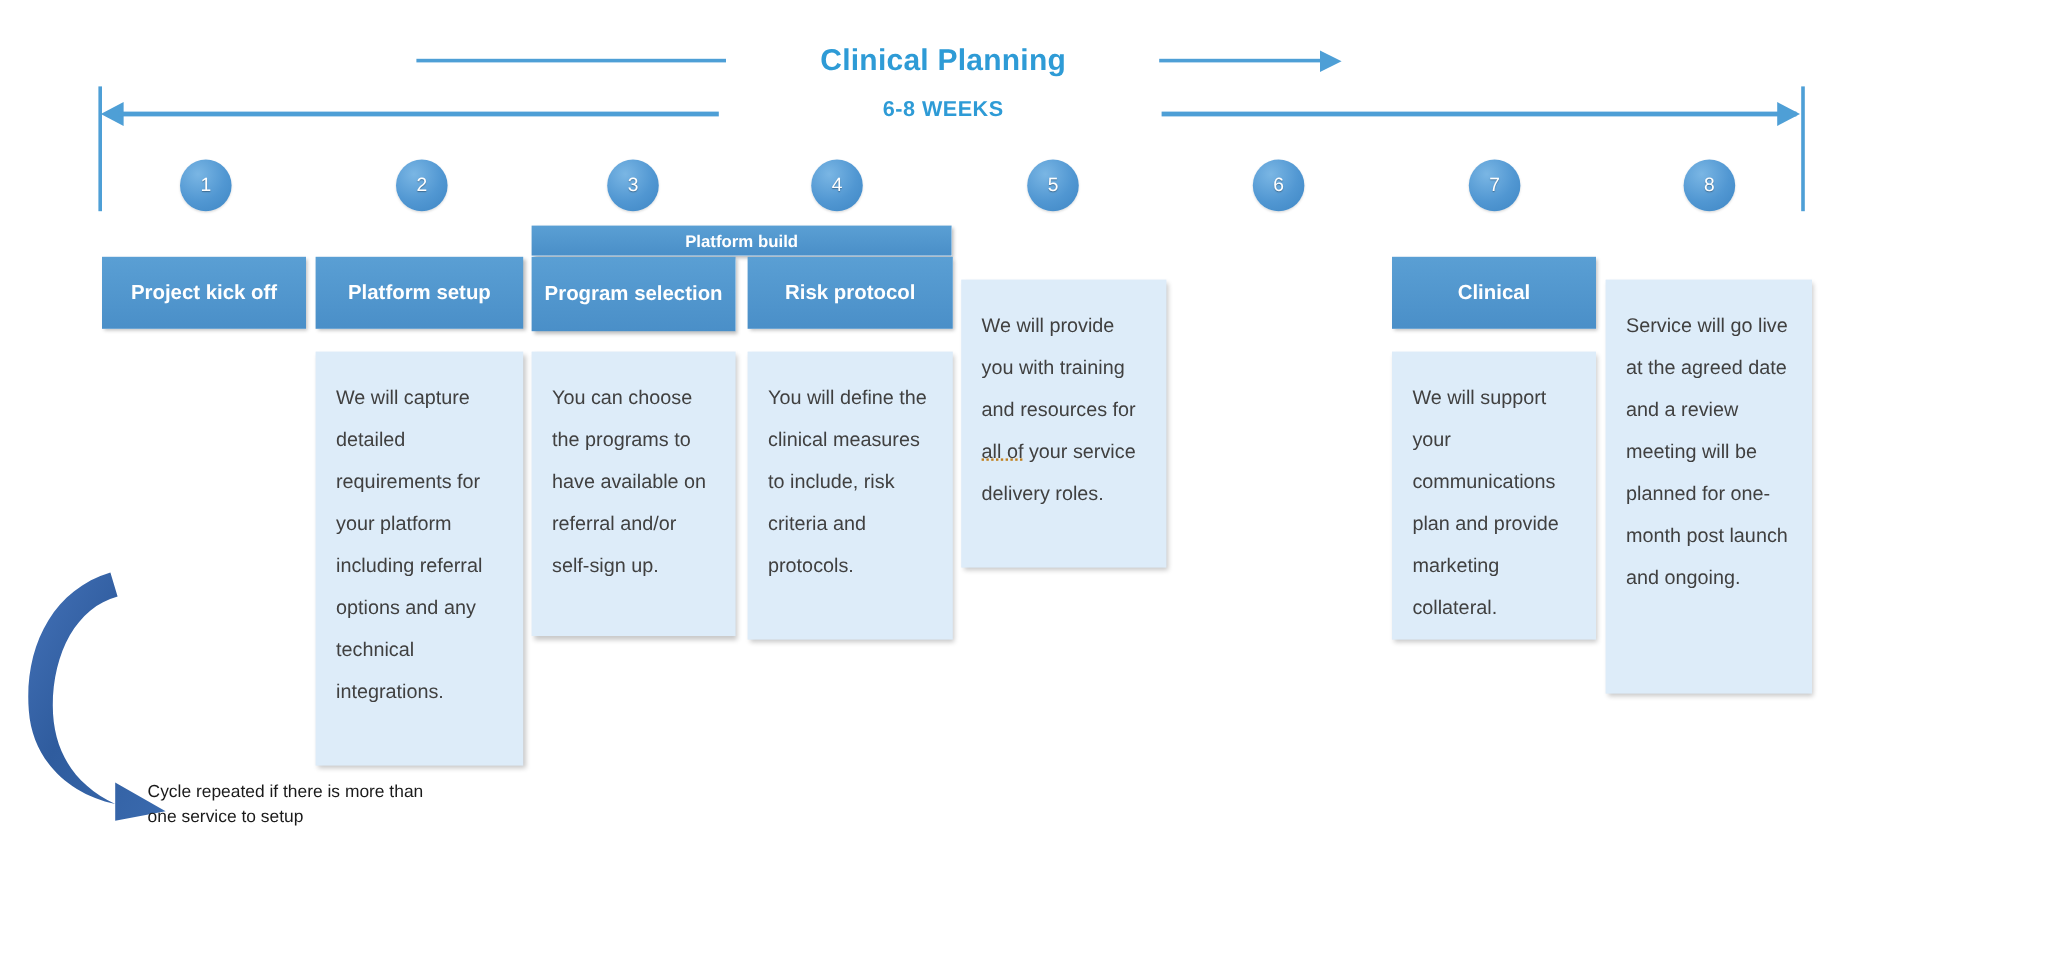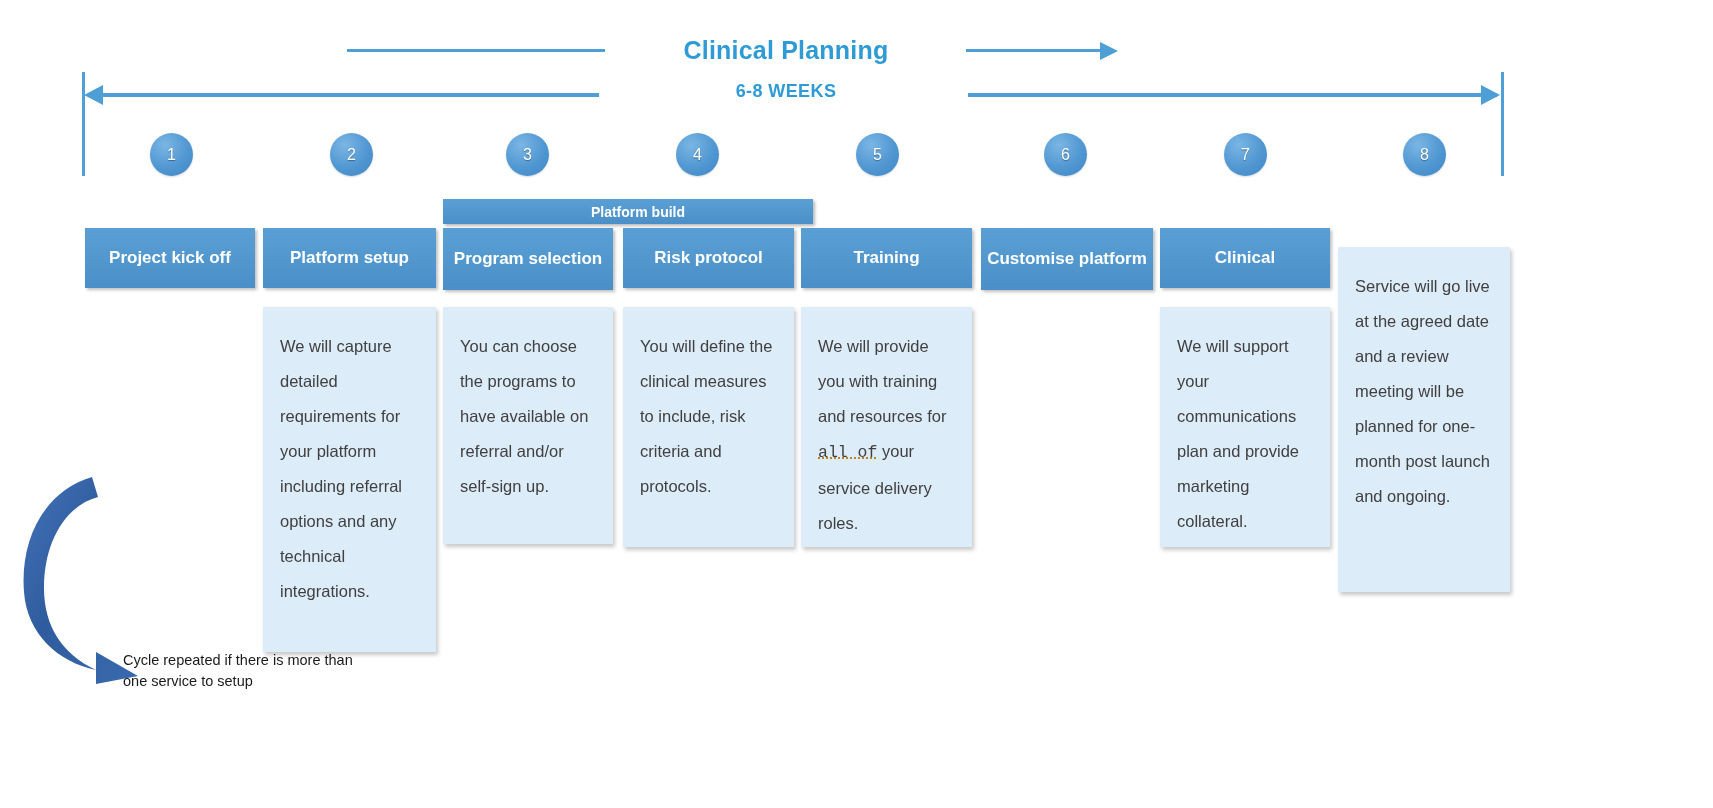--- a/index.html
+++ b/index.html
@@ -66,30 +66,29 @@
     background:radial-gradient(circle at 35% 28%, #7ab6e4 0%, #5197d2 55%, #3e86c4 100%);
     color:#ffffff;
     font-size:16px;
     display:flex;align-items:center;justify-content:center;
     text-shadow:0 1px 1px rgba(0,0,0,.35);
     box-shadow:0 1px 2px rgba(0,0,0,.15);
   }
 
   
   #platform-build-banner{
-    position:absolute;left:443px;top:199px;width:350px;height:25px;
+    position:absolute;left:443px;top:188px;width:350px;height:25px;
     background:linear-gradient(#5a9fd4,#4a8fc8);
     color:#ffffff;font-size:14px;font-weight:bold;
     display:flex;align-items:center;justify-content:center;
     box-shadow:2px 2px 3px rgba(0,0,0,.28);
-    padding-left:20px;
-  }
-
-  
-  .col{position:absolute;top:228px;}
+  }
+
+  
+  .col{position:absolute;top:214px;}
   .col-head{
     height:60px;
     background:linear-gradient(#5a9fd4,#4a8fc8);
     color:#ffffff;
     font-size:17px;font-weight:bold;
     display:flex;align-items:center;justify-content:center;
     text-align:center;line-height:1.15;
     box-shadow:2px 2px 3px rgba(0,0,0,.25);
     padding:0 6px;box-sizing:border-box;
   }
@@ -101,21 +100,20 @@
     line-height:2.12;
     padding:22px 17px 18px 17px;
     box-sizing:border-box;
     box-shadow:2px 3px 4px rgba(0,0,0,.22);
   }
   .grammar{
     text-decoration:underline;
     text-decoration-style:dotted;
     text-decoration-color:#C08020;
     text-decoration-thickness:1.5px;
-    font-family:Liberation Mono, monospace;
   }
 
   
   #cycle-arrow{position:absolute;left:18px;top:470px;width:130px;height:215px;}
   #cycle-caption{
     position:absolute;left:123px;top:650px;width:230px;
     font-size:14.5px;color:#1a1a1a;line-height:1.45;
   }
 </style>
 </head>
@@ -177,26 +175,24 @@
     <div class="col-head">Risk protocol</div>
     <div class="col-body" style="height:240px">You will define the clinical measures to include, risk criteria and protocols.</div>
   </div>
 
   <div class="col" style="left:443px;width:170px">
     <div class="col-head" style="height:62px">Program selection</div>
     <div class="col-body" style="height:237px;margin-top:17px">You can choose the programs to have available on referral and/or self-sign up.</div>
   </div>
 
   <div class="col" style="left:801px;width:171px">
-    <div class="col-head">Training</div>
     <div class="col-body" style="height:240px"><span>We will provide you with training and resources for </span><span class="grammar">all of</span><span> your service delivery roles.</span></div>
   </div>
 
   <div class="col" style="left:981px;width:172px">
-    <div class="col-head" style="height:62px">Customise platform</div>
   </div>
 
   <div class="col" style="left:1160px;width:170px">
     <div class="col-head">Clinical</div>
     <div class="col-body" style="height:240px">We will support your communications plan and provide marketing collateral.</div>
   </div>
 
   <div class="col" style="left:1338px;width:172px">
     <div class="col-body" style="height:345px">Service will go live at the agreed date and a review meeting will be planned for one-month post launch and ongoing.</div>
   </div>

